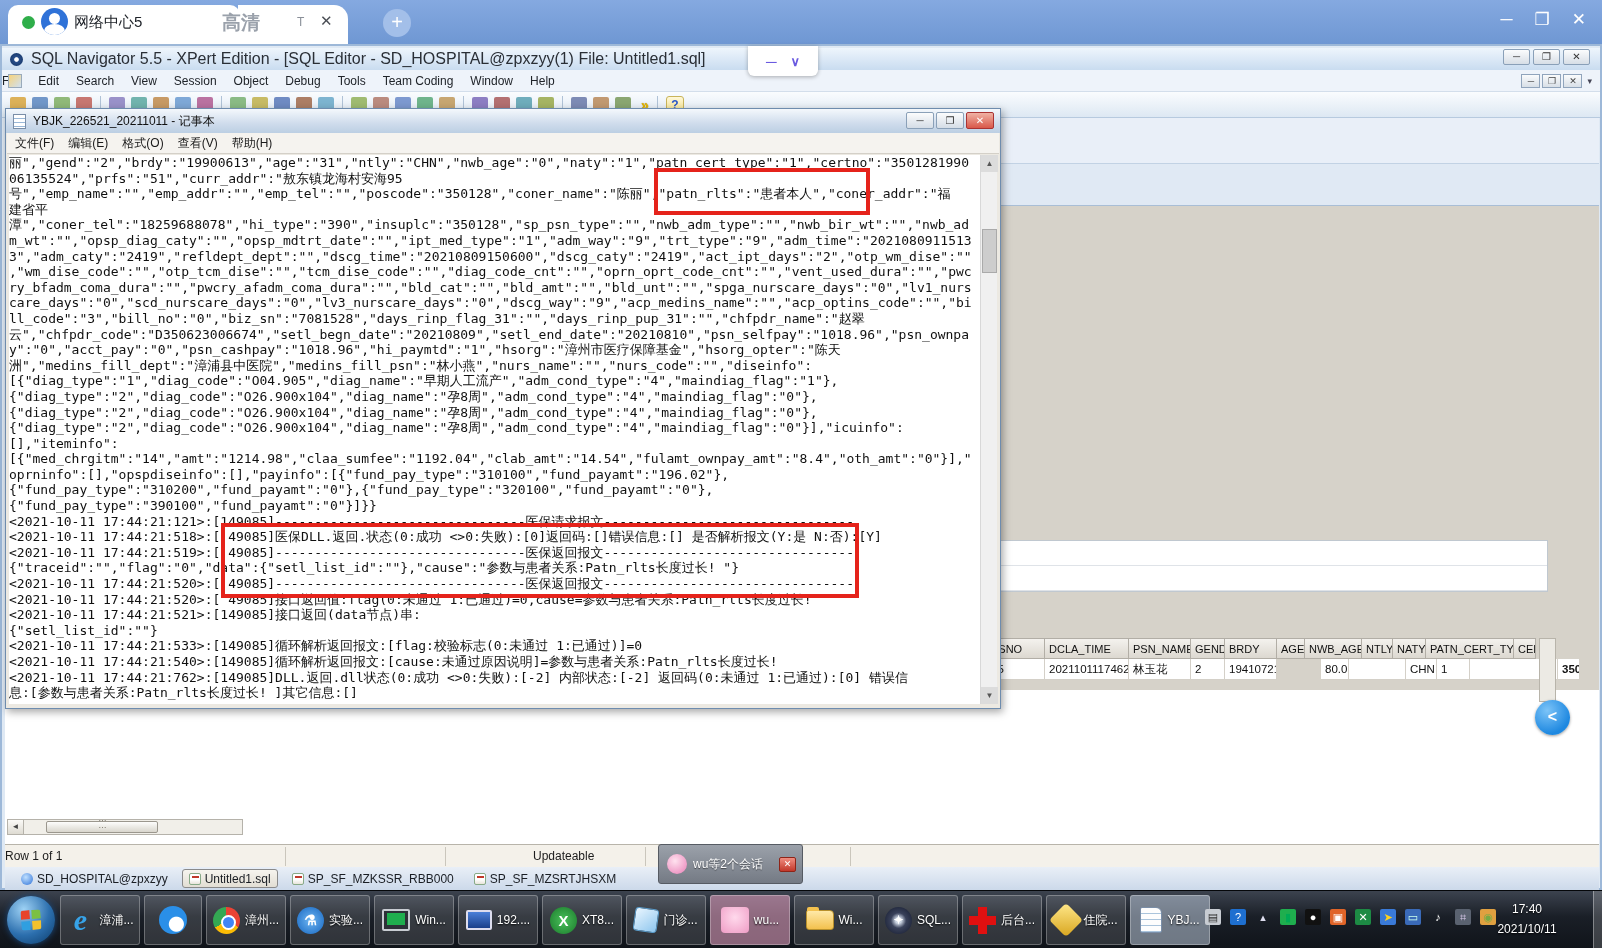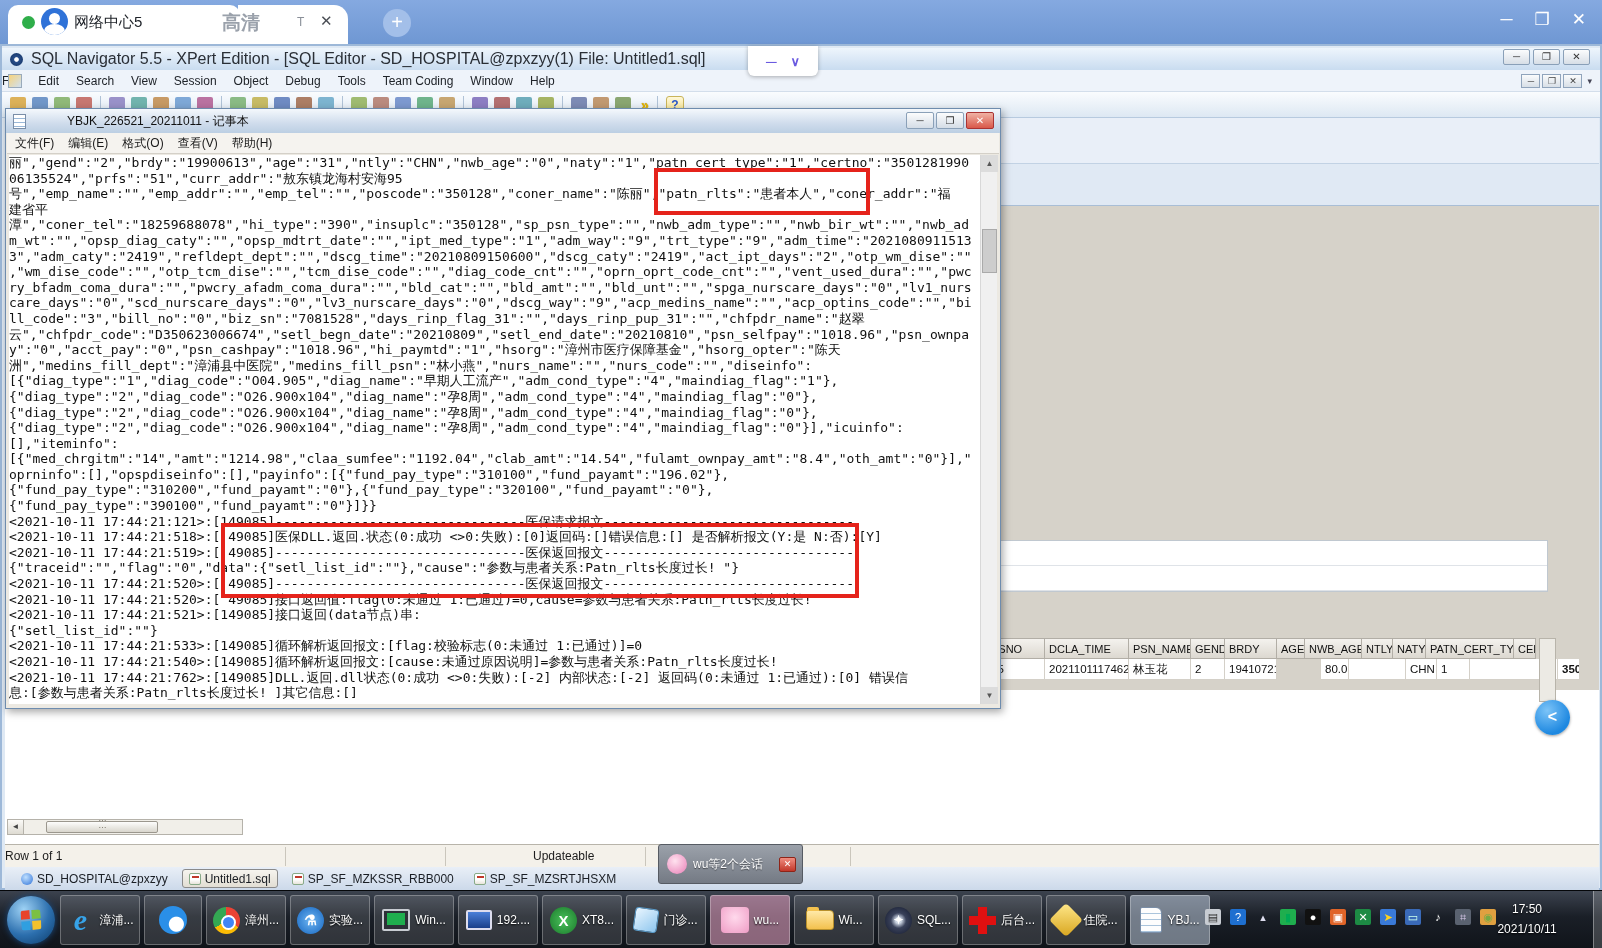--- a/index.html
+++ b/index.html
@@ -116,21 +116,21 @@
   .ic-sqldoc { background:linear-gradient(180deg,#fff 55%,#e8e4da); border:1px solid #8a8; position:relative; }
   .ic-sqldoc:after { content:""; position:absolute; left:2px; top:2px; width:7px; height:2px; background:#c0392b; }
 
   
   .notepad { position:absolute; left:5px; top:108px; width:996px; height:601px;
     background:#ece9e2; border:1px solid #6e8cae; box-shadow:2px 3px 8px rgba(0,0,0,.35); }
   .np-title { position:absolute; left:0; top:0; width:100%; height:24px;
     background:linear-gradient(#f4f8fc,#cfdcec 60%,#bccfe3); display:flex; align-items:center; }
   .np-icon { width:13px; height:15px; margin:0 7px 0 7px; background:
     repeating-linear-gradient(#fff 0 3px, #9ab8d8 3px 4px); border:1px solid #7a8ea8; }
-  .np-title-text { font-size:12px; color:#111;margin-left:34px; }
+  .np-title-text { font-size:12px; color:#111; }
   .np-controls { position:absolute; right:6px; top:3px; display:flex; gap:2px; }
   .np-controls .wbtn { width:28px; height:17px; border:1px solid #8aa0b8; border-radius:2px;
     background:linear-gradient(#fbfcfd,#d5dde6); font-size:10px; line-height:15px; text-align:center; color:#333; }
   .np-controls .close { background:linear-gradient(#f0b2a4,#d9584a); color:#fff; border-color:#a33; }
   .np-menubar { position:absolute; left:1px; top:24px; width:calc(100% - 2px); height:21px;
     background:#f5f3ef; border-bottom:1px solid #d4d0c8; display:flex; gap:14px; align-items:center;
     padding-left:8px; font-size:12px; color:#1a1a1a; }
   .np-text { position:absolute; left:3px; top:46px; width:972px; height:549px; background:#fff;
     overflow:hidden; font-family:"DejaVu Sans Mono", monospace; font-size:13px; color:#101010; }
   .np-line { height:15.6px; line-height:15.6px; white-space:pre; overflow:hidden; }
@@ -533,19 +533,19 @@
         <span class="tray-ic" style="background: rgb(17, 17, 17); color: rgb(255, 255, 255);">●</span>
         <span class="tray-ic" style="background: rgb(224, 100, 40); color: rgb(255, 255, 255);">▣</span>
         <span class="tray-ic" style="background: rgb(29, 138, 68); color: rgb(255, 255, 255);">✕</span>
         <span class="tray-ic" style="background: rgb(58, 122, 216); color: rgb(255, 210, 30);">➤</span>
         <span class="tray-ic" style="background: rgb(58, 106, 184); color: rgb(204, 255, 238);">▭</span>
         <span class="tray-ic" style="background: transparent; color: rgb(255, 255, 255);">♪</span>
         <span class="tray-ic" style="background: rgb(90, 98, 112); color: rgb(221, 204, 238);">⌗</span>
         <span class="tray-ic" style="background: rgb(224, 160, 64); color: rgb(119, 170, 68);">◉</span>
       </div>
     <div class="clock">
-      <div>17:50</div>
+      <div>17:40</div>
       <div>2021/10/11</div>
     </div>
     <div class="show-desktop"></div>
   </div>
 
 </div>
 
 </body></html>

